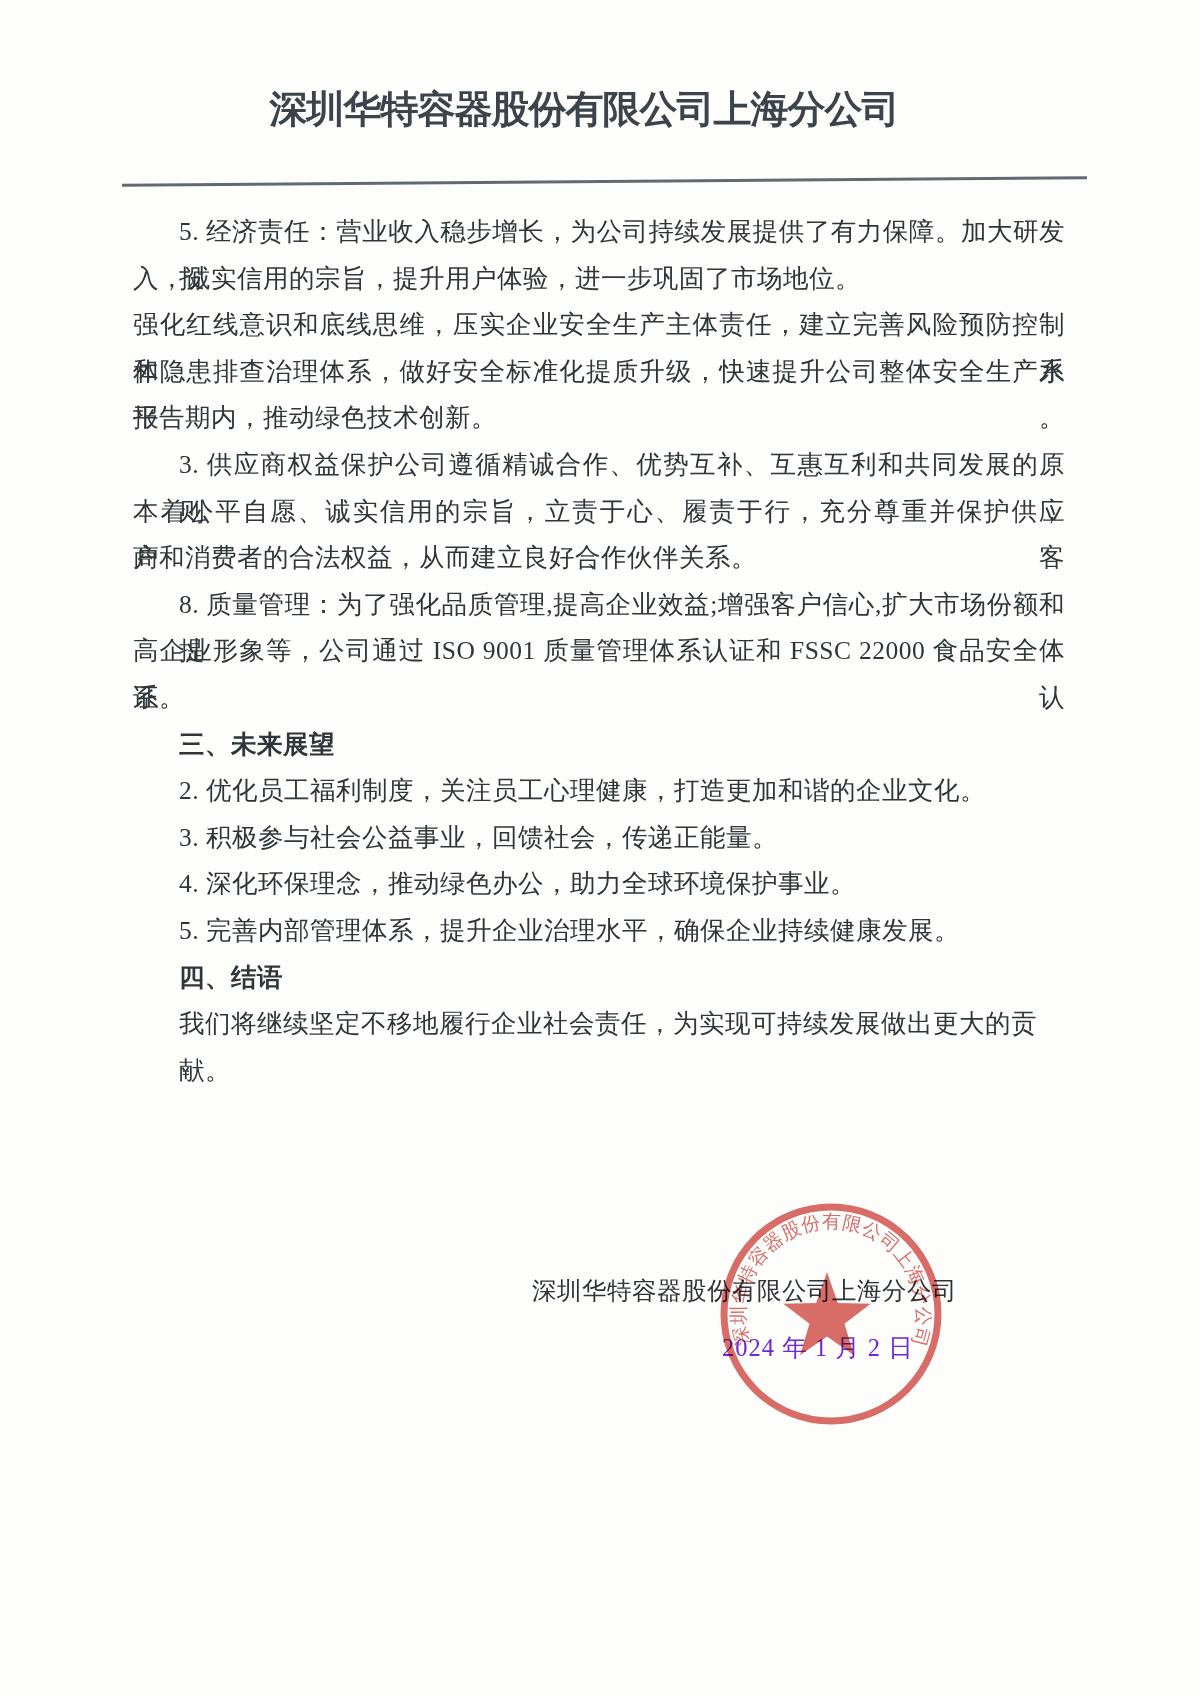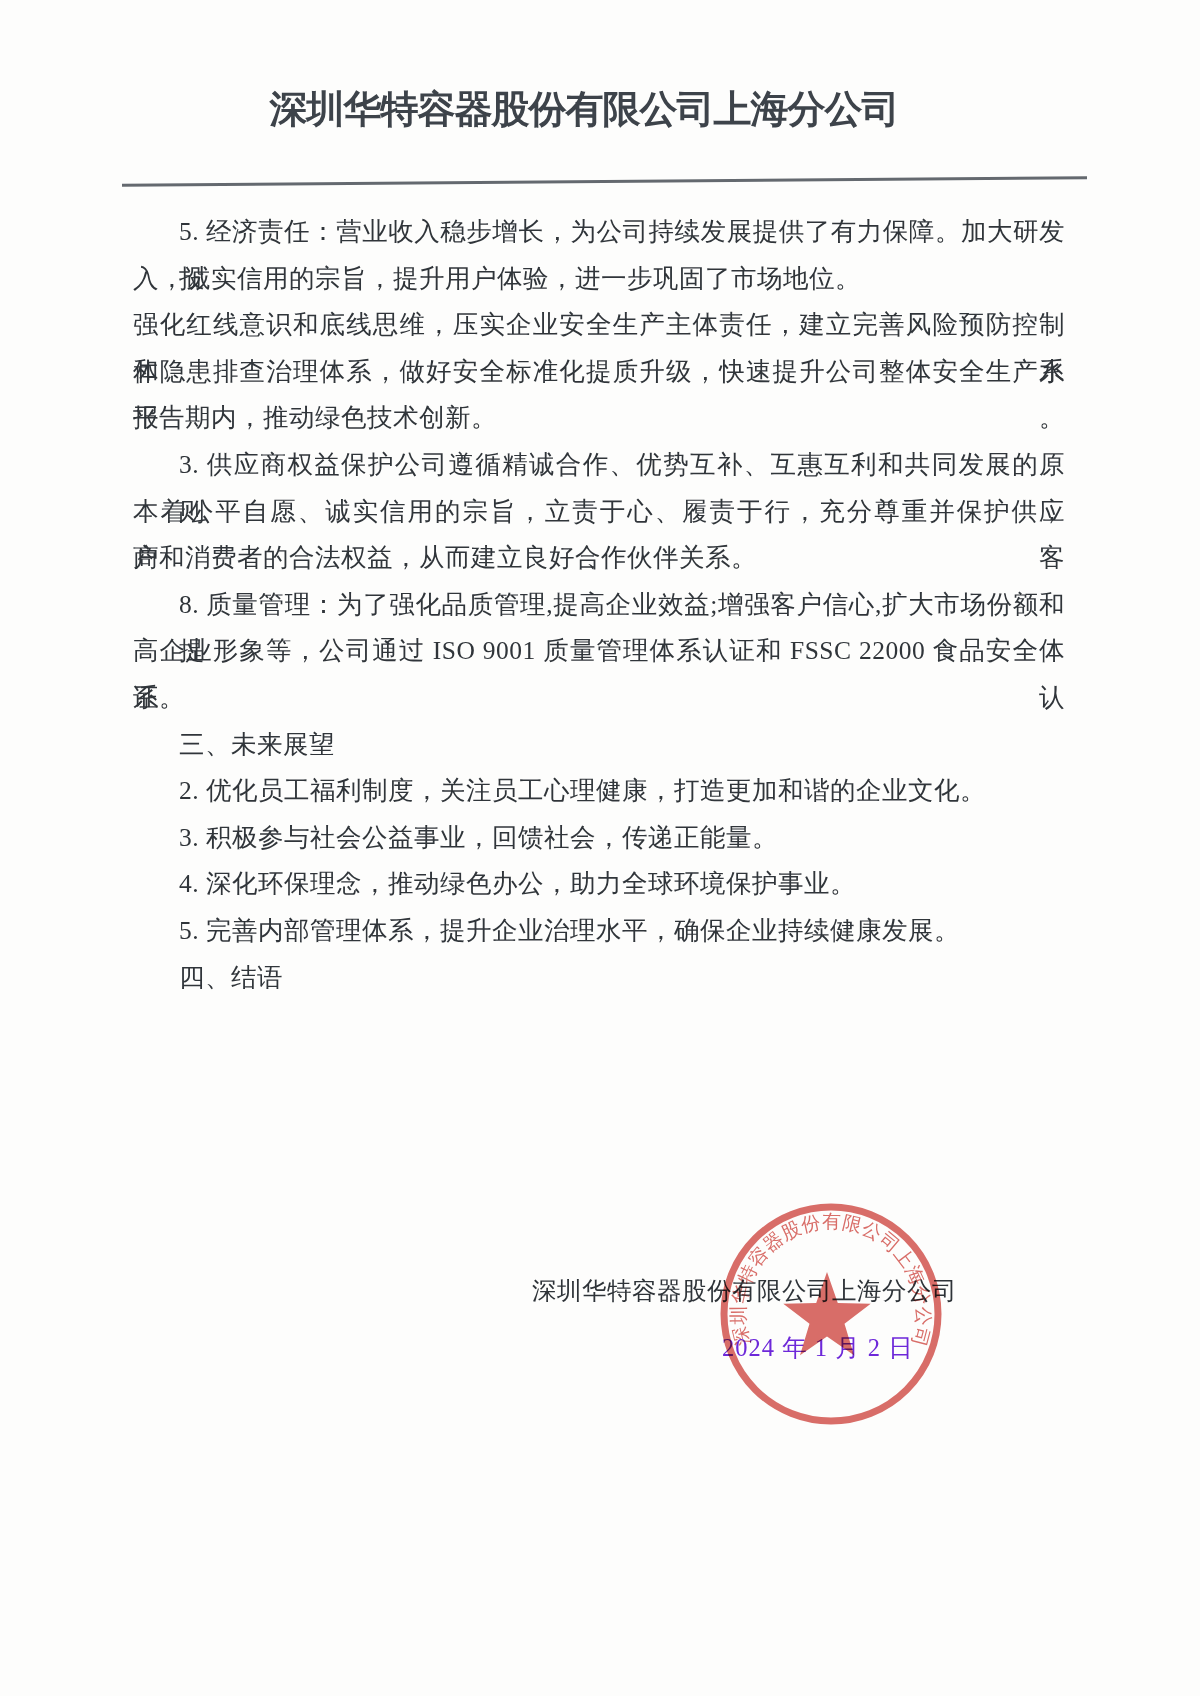--- a/index.html
+++ b/index.html
@@ -25,21 +25,21 @@
   .doc-body{
     position:absolute;top:209px;left:133px;width:932px;
     font-size:25.5px;
   }
   .line{
     height:46.6px;line-height:46.6px;
     letter-spacing:0.5px;
   }
   .line.indent{padding-left:46px;}
   .line.j{text-align:justify;text-align-last:justify;}
-  .line.b{font-weight:400;}
+  .line.b{font-weight:700;}
   .sig-company{
     position:absolute;top:1274px;left:532px;
     font-size:24.5px;letter-spacing:0.5px;color:#2e3338;
   }
   .sig-date{
     position:absolute;top:1331px;left:722px;
     font-size:24.5px;letter-spacing:1px;color:#6d28d9;
   }
   .seal{
     position:absolute;top:1194px;left:711px;width:240px;height:240px;
@@ -65,20 +65,21 @@
     <div class="line">户和消费者的合法权益，从而建立良好合作伙伴关系。</div>
     <div class="line indent j">8. 质量管理：为了强化品质管理,提高企业效益;增强客户信心,扩大市场份额和提</div>
     <div class="line j">高企业形象等，公司通过 ISO 9001 质量管理体系认证和 FSSC 22000 食品安全体系认</div>
     <div class="line">证。</div>
     <div class="line indent b">三、未来展望</div>
     <div class="line indent">2. 优化员工福利制度，关注员工心理健康，打造更加和谐的企业文化。</div>
     <div class="line indent">3. 积极参与社会公益事业，回馈社会，传递正能量。</div>
     <div class="line indent">4. 深化环保理念，推动绿色办公，助力全球环境保护事业。</div>
     <div class="line indent">5. 完善内部管理体系，提升企业治理水平，确保企业持续健康发展。</div>
     <div class="line indent b">四、结语</div>
+    <div class="line indent">我们将继续坚定不移地履行企业社会责任，为实现可持续发展做出更大的贡献。</div>
   </div>
 
 <div class="sig-company">深圳华特容器股份有限公司上海分公司</div>
 <div class="sig-date">2024 年 1 月 2 日</div>
 
 <svg class="seal" viewBox="0 0 240 240" xmlns="http://www.w3.org/2000/svg">
   <circle cx="120" cy="120" r="107" fill="none" stroke="#d0453f" stroke-width="7"></circle>
   <polygon fill="#d0453f" points="116,78 126.8,109.1 159.7,109.8 133.5,129.7 143,161.2 116,142.4 89,161.2 98.5,129.7 72.3,109.8 105.2,109.1"></polygon>
   <path id="sealTextPath" d="M 39.2 149.4 A 86 86 0 1 1 200.8 149.4" fill="none"></path>
   <text font-size="19" fill="#d0453f" letter-spacing="0.5" font-family="Liberation Serif, DejaVu Serif, serif">

